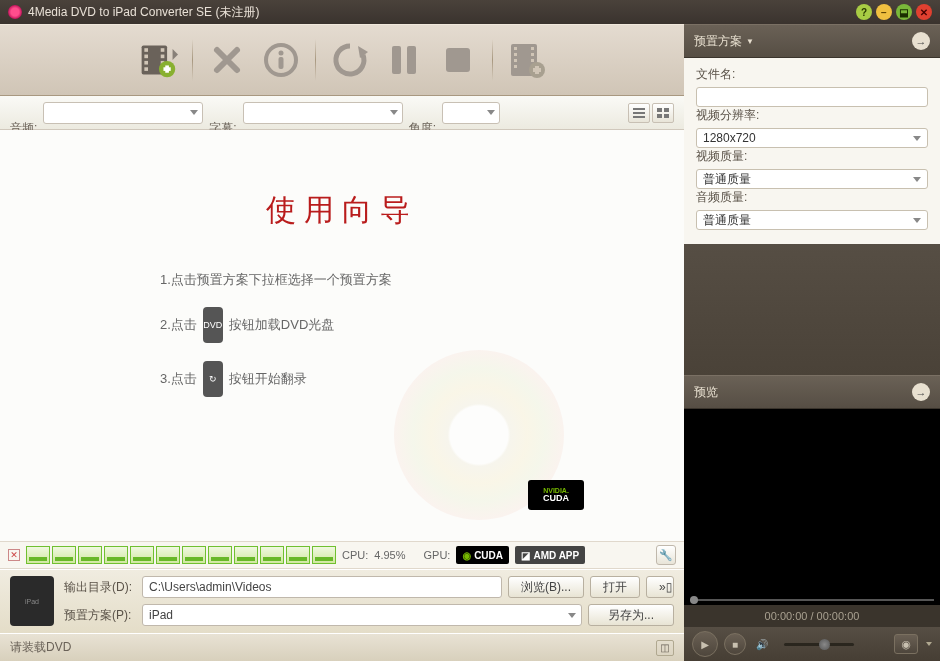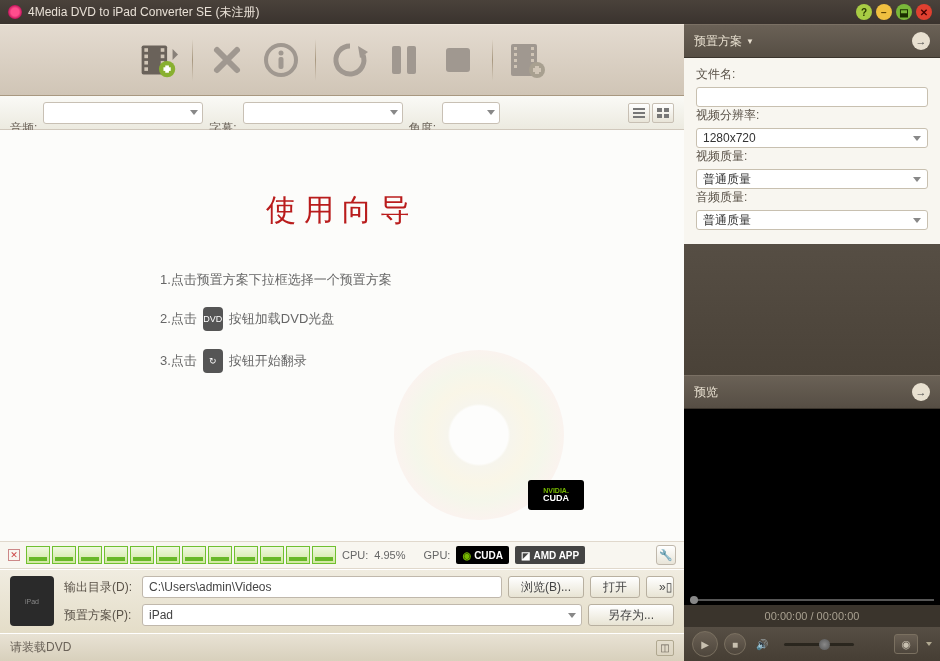--- a/index.html
+++ b/index.html
@@ -27,21 +27,21 @@
 .filter-bar { height: 34px; background: linear-gradient(#fafaf6,#eceae0); border-bottom: 1px solid #d0c8bc; display: flex; align-items: center; padding: 0 10px; gap: 6px; color: #6a6258; }
 .filter-bar label { font-size: 12px; margin-top: 31px; }
 .combo { height: 22px; background: #fff; border: 1px solid #c8c0b4; border-radius: 3px; display: flex; align-items: center; padding: 0 4px; position: relative; }
 .combo .arrow { position: absolute; right: 4px; width: 0; height: 0; border-left: 4px solid transparent; border-right: 4px solid transparent; border-top: 5px solid #888; }
 .viewbtns { display: flex; gap: 2px; margin-left: auto; }
 .viewbtn { width: 22px; height: 20px; border: 1px solid #c8c0b4; background: linear-gradient(#fff,#e8e4d8); border-radius: 2px; cursor: pointer; display:flex;align-items:center;justify-content:center; }
 
 .wizard { flex: 1; background: #fcfcfa; position: relative; padding: 40px 60px; color: #555; overflow:hidden; }
 .wizard h1 { font-size: 30px; font-weight: normal; color: #b91c1c; text-align: center; letter-spacing: 8px; margin: 20px 0 40px; }
 .wizard .step { font-size: 13px; color: #666; margin: 18px 0 18px 100px; display: flex; align-items: center; gap: 6px; }
-.step-icon { width: 20px; height: 24px; background: #555; border-radius: 4px; display: inline-flex; align-items: center; justify-content: center; color: #fff; font-size: 9px; }
+.step-icon { width: 20px; height: 36px; background: #555; border-radius: 4px; display: inline-flex; align-items: center; justify-content: center; color: #fff; font-size: 9px; }
 .disc-bg { position: absolute; right: 120px; top: 220px; width: 170px; height: 170px; border-radius: 50%; background: radial-gradient(circle,#fff 24%,#f0ecdc 26%,#f6eed0 40%,#ecf0d8 55%,#f8e8e0 70%,#ece6f0 85%); opacity: 0.45; }
 .cuda-badge { position: absolute; right: 100px; top: 350px; width: 56px; height: 30px; background: #000; border-radius: 3px; color: #fff; font-size: 9px; display: flex; flex-direction: column; align-items: center; justify-content: center; line-height: 1; font-weight: bold; }
 .cuda-badge .nv { color:#76b900; font-size:7px; }
 
 .cpu-bar { height: 28px; border-top: 1px solid #e0d8cc; border-bottom: 1px solid #e0d8cc; background: #f8f6f0; display: flex; align-items: center; padding: 0 8px; gap: 6px; color: #666; font-size: 11px; }
 .cpu-close { width:12px; height:12px; border:1px solid #c88; color:#c44; font-size:9px; display:flex; align-items:center; justify-content:center; cursor:pointer; }
 .cpu-cores { display: flex; gap: 2px; }
 .core { width: 24px; height: 18px; border: 1px solid #70c030; background: linear-gradient(#f0f8e0,#d0e8a0); position:relative; }
 .core::after{content:"";position:absolute;left:2px;right:2px;bottom:2px;height:4px;background:#68b828;}
 .gpu-badge { height: 18px; padding: 0 6px; background: #000; color: #fff; border-radius: 2px; font-size: 10px; font-weight: bold; display: flex; align-items: center; gap:3px; }

